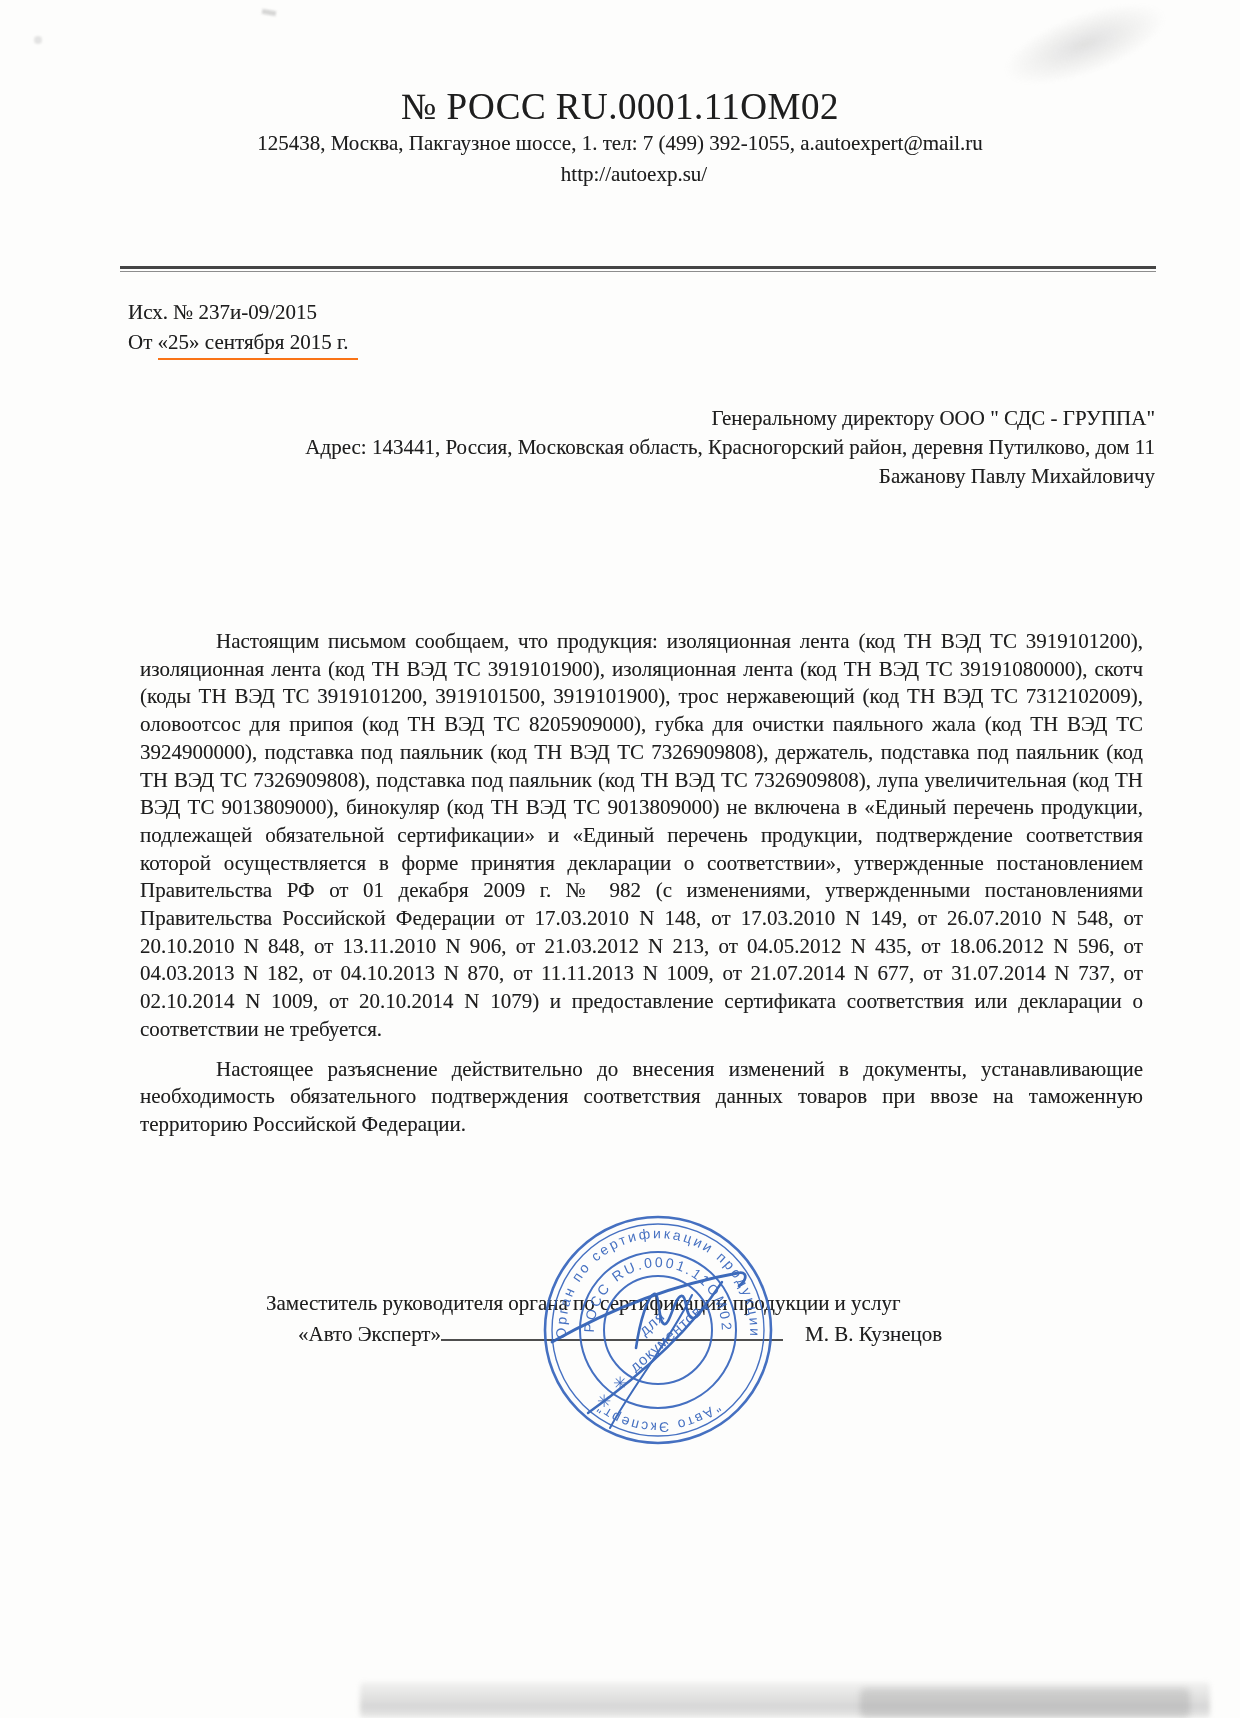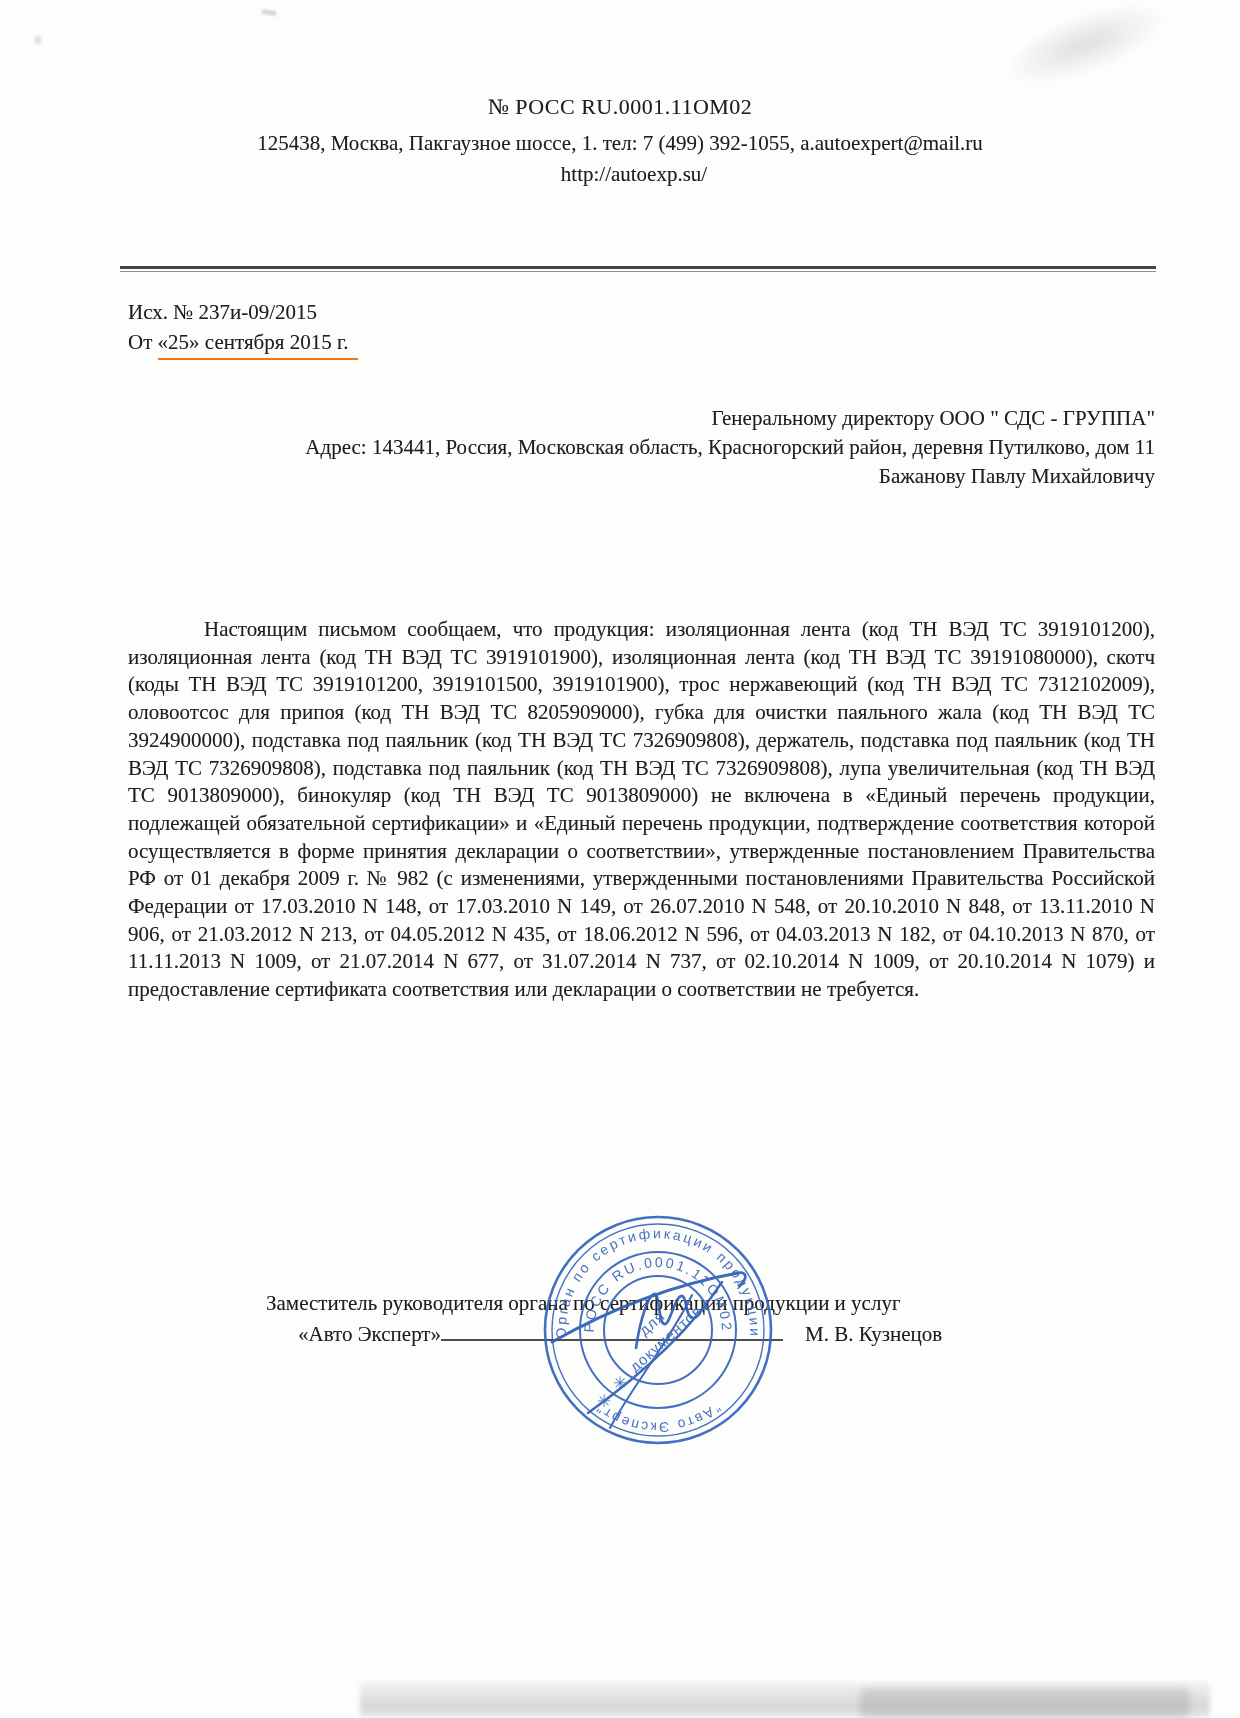--- a/index.html
+++ b/index.html
@@ -10,42 +10,42 @@
     background: #fdfdfc;
     overflow: hidden;
     font-family: "Liberation Serif", "DejaVu Serif", serif;
     color: #1e1e1e;
   }
   .txt { text-shadow: 0 0 0.5px rgba(70,70,70,0.45); }
 
   
   .letterhead { position: absolute; top: 86px; left: 0; width: 100%; text-align: center; }
   .lh-line1, .lh-line2 { font-size: 27px; line-height: 39px; }
-  .lh-reg   { font-size: 22px; line-height: 42px; letter-spacing: 0.5px; }
+  .lh-reg   { font-size: 37px; line-height: 42px; letter-spacing: 0.5px; }
   .lh-contact { font-size: 21px; line-height: 31px; }
   .lh-site    { font-size: 21px; line-height: 30px; padding-left: 28px; }
 
   .head-rule {
     position: absolute; top: 266px; left: 120px; width: 1036px; height: 2px;
     border-top: 3px solid #454545; border-bottom: 1px solid #8d8d8d;
   }
 
   
   .ref { position: absolute; top: 297px; left: 128px; font-size: 21px; line-height: 30px; }
   .date-underline { display: inline-block; border-bottom: 2px solid #f97316; padding: 0 10px 1px 0; }
 
   
   .addressee { position: absolute; top: 404px; left: 128px; width: 1027px; text-align: right; font-size: 21px; line-height: 29px; }
 
   
   .letter-title { position: absolute; top: 537px; left: 128px; width: 1027px; text-align: center; font-size: 22px; letter-spacing: 0.6px; }
 
   
   .body-text { position: absolute; top: 616px; left: 128px; width: 1027px; font-size: 21px; line-height: 27.7px; text-align: justify; }
-  .body-text p { margin: 0; text-indent: 76px; }
+  .body-text p { margin: 12px; text-indent: 76px; }
 
   
   .sig-pos { position: absolute; top: 1291px; left: 266px; font-size: 21px; white-space: nowrap; }
   .sig-row { position: absolute; top: 1322px; left: 298px; font-size: 21px; white-space: nowrap; }
   .sig-rule { display: inline-block; width: 342px; border-bottom: 2px solid #4e4e4e; }
   .sig-name { margin-left: 22px; text-align: right; }
 
   
   .stamp-svg { position: absolute; left: 440px; top: 1200px; width: 400px; height: 280px; opacity: 0.93; }
   .stamp-svg circle { fill: none; stroke: #3866bd; }
@@ -85,20 +85,21 @@
 
   <div class="addressee">
     <div class="txt">Генеральному директору ООО " СДС - ГРУППА"</div>
     <div class="txt">Адрес: 143441, Россия, Московская область, Красногорский район, деревня Путилково, дом 11</div>
     <div class="txt">Бажанову Павлу Михайловичу</div>
   </div>
 
 
   <div class="body-text">
     <p class="txt">Настоящим письмом сообщаем, что продукция:  изоляционная лента (код ТН ВЭД ТС 3919101200), изоляционная лента (код ТН ВЭД ТС 3919101900), изоляционная лента (код ТН ВЭД ТС 39191080000), скотч (коды ТН ВЭД ТС 3919101200, 3919101500, 3919101900), трос нержавеющий (код ТН ВЭД ТС 7312102009), оловоотсос для припоя (код ТН ВЭД ТС 8205909000), губка для очистки паяльного жала (код ТН ВЭД ТС 3924900000), подставка под паяльник (код ТН ВЭД ТС 7326909808), держатель, подставка под паяльник (код ТН ВЭД ТС 7326909808), подставка под паяльник (код ТН ВЭД ТС 7326909808), лупа увеличительная (код ТН ВЭД ТС 9013809000), бинокуляр (код ТН ВЭД ТС 9013809000)  не включена в «Единый перечень продукции, подлежащей обязательной сертификации» и «Единый перечень продукции, подтверждение соответствия которой осуществляется в форме принятия декларации о соответствии», утвержденные постановлением Правительства РФ от 01 декабря 2009 г. № 982 (с изменениями, утвержденными постановлениями Правительства Российской Федерации от 17.03.2010 N 148, от 17.03.2010 N 149, от 26.07.2010 N 548, от 20.10.2010 N 848, от 13.11.2010 N 906, от 21.03.2012 N 213, от 04.05.2012 N 435, от 18.06.2012 N 596, от 04.03.2013 N 182, от 04.10.2013 N 870, от 11.11.2013 N 1009, от 21.07.2014 N 677, от 31.07.2014 N 737, от 02.10.2014 N 1009, от 20.10.2014 N 1079) и предоставление сертификата соответствия или декларации о соответствии не требуется.</p>
+    <p class="txt">Настоящее разъяснение действительно до внесения изменений в документы, устанавливающие необходимость обязательного подтверждения соответствия данных товаров при ввозе на таможенную территорию Российской Федерации.</p>
   </div>
 
   <div class="sig-pos txt">Заместитель руководителя органа по сертификации продукции и услуг</div>
   <div class="sig-row"><span class="txt">«Авто Эксперт»</span><span class="sig-rule"></span><span class="sig-name txt">М. В. Кузнецов</span></div>
 
   <svg class="stamp-svg" viewBox="0 0 400 280" aria-hidden="true">
     <defs>
       <path id="arcOuterTop" d="M130,157 A92,92 0 1 1 306,157"></path>
       <path id="arcOuterBottom" d="M298,176 A92,92 0 0 1 138,176"></path>
       <path id="arcMiddle" d="M156,147 A64,64 0 1 1 280,147"></path>

